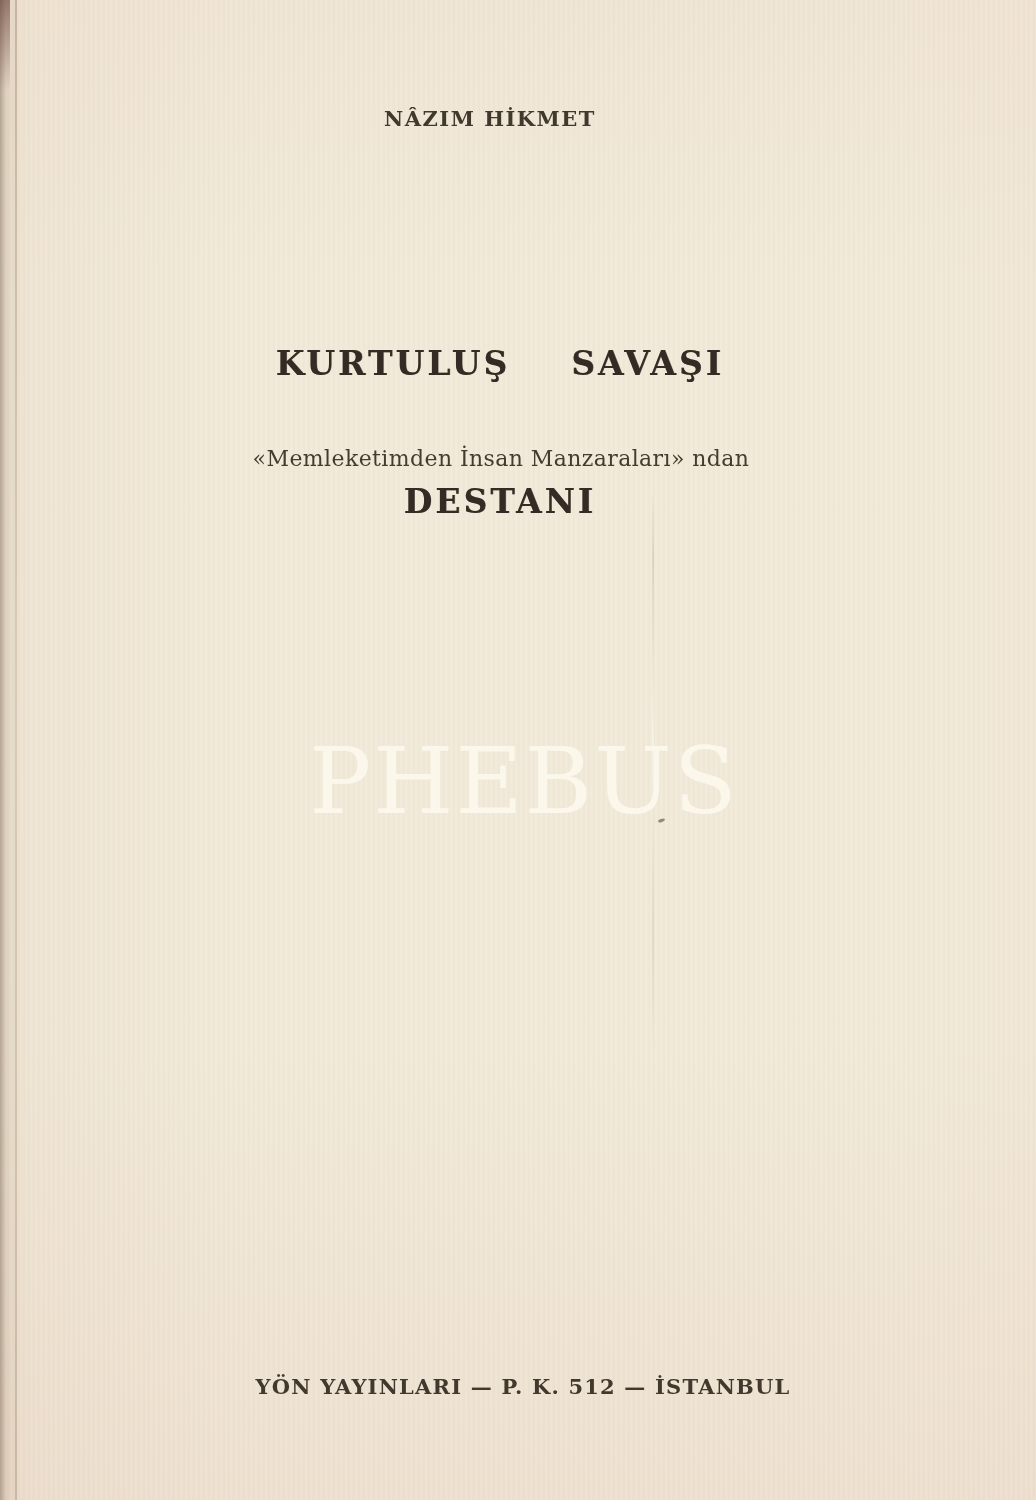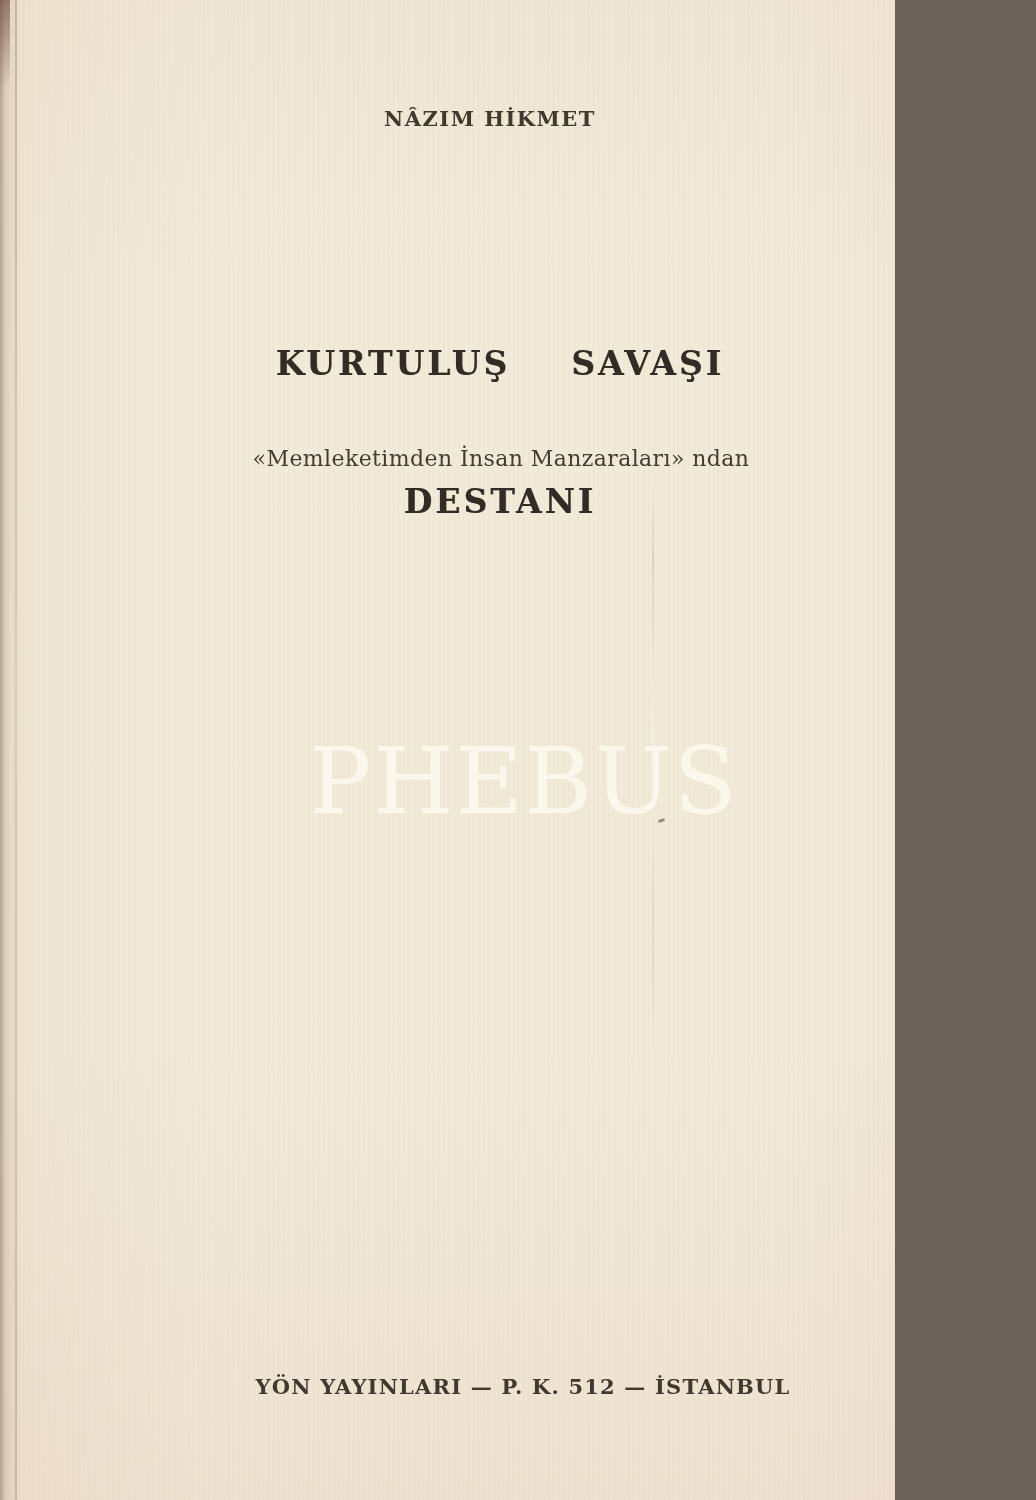--- a/index.html
+++ b/index.html
@@ -4,21 +4,21 @@
 <style>
   html, body {
     margin: 0;
     padding: 0;
     background: #6b6158;
     font-family: "DejaVu Serif", serif;
   }
 
   .scan {
     position: relative;
-    width: 895px;
+    width: 1036px;
     height: 1500px;
     overflow: hidden;
     background-color: #f1ead9;
     
     background-image:
       repeating-linear-gradient(90deg,
         rgba(255,255,255,0.035) 0px, rgba(255,255,255,0.035) 2px,
         rgba(120,95,70,0.018) 3px, rgba(120,95,70,0.018) 5px),
       linear-gradient(180deg,
         rgba(236,215,198,0.25) 0%,

